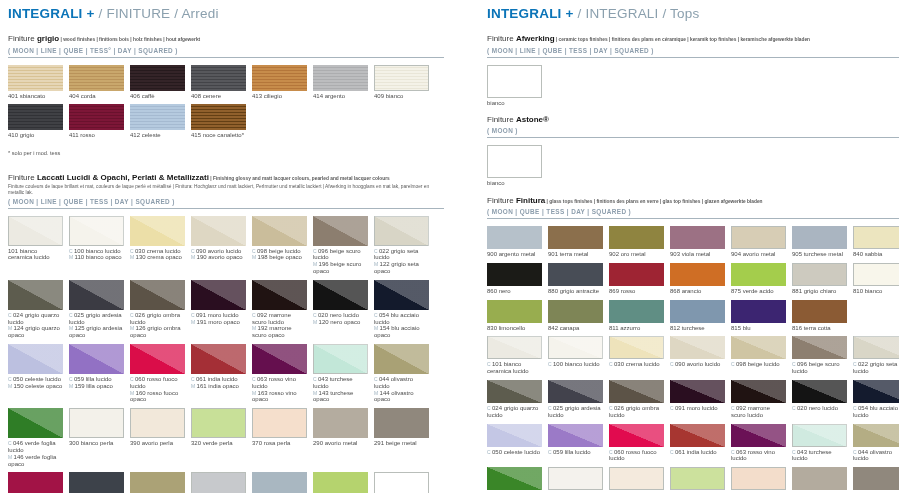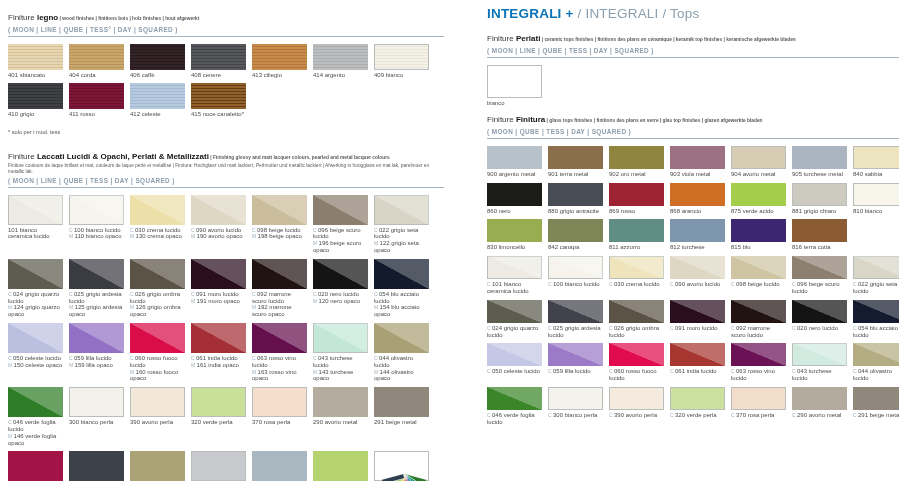--- a/index.html
+++ b/index.html
@@ -36,22 +36,23 @@
   .pfx{color:#9fb3c0;font-size:5px;}
   .foot{font-size:5.6px;color:#555;margin-top:11px;}
   .pad{visibility:hidden;}
   svg{display:block;}
 </style>
 </head>
 <body>
 
 <div class="page">
   <div class="panel" id="panel-left">
+      <div class="title"><span class="brand">INTEGRALI +</span><span class="rest"> / FINITURE / Arredi</span></div>
       <section class="sec sec-legno">
-        <div class="sec-head"><span class="pre">Finiture </span><b>legno</b><span class="tr">  |  wood finishes | finitions bois | holz finishes | hout afgewerkt</span></div>
+        <div class="sec-head"><span class="pre">Finiture </span><b>grigio</b><span class="tr">  |  wood finishes | finitions bois | holz finishes | hout afgewerkt</span></div>
         <div class="models">( MOON | LINE | QUBE | TESS° | DAY | SQUARED )</div>
         <hr class="rule">
         <div class="grid">
           <div class="sw">
             <div class="chip" style="background: repeating-linear-gradient(rgb(230, 214, 182) 0px, rgb(230, 214, 182) 2px, rgb(216, 194, 148) 2px, rgb(216, 194, 148) 3px);"></div>
             <div class="lbl">
               <div class="lline"><span>401 sbiancato</span></div>
             </div>
           </div>
           <div class="sw">
@@ -344,22 +345,35 @@
                 <rect x="-23" y="-2.4" width="23" height="4.8" fill="#2c3e50" stroke="#ffffff" stroke-width="0.6" transform="translate(30 25) rotate(-15)"></rect>
               </svg>
             </div>
           </div>
         </div>
       </section>
     </div>
   <div class="panel" id="panel-right">
       <div class="title"><span class="brand">INTEGRALI +</span><span class="rest"> / INTEGRALI / Tops</span></div>
       <section class="sec sec-ceramica">
-        <div class="sec-head"><span class="pre">Finiture </span><b>Perlati</b><span class="tr">  |  ceramic tops finishes | finitions des plans en céramique | keramik top finishes | keramische afgewerkte bladen</span></div>
+        <div class="sec-head"><span class="pre">Finiture </span><b>Afwerking</b><span class="tr">  |  ceramic tops finishes | finitions des plans en céramique | keramik top finishes | keramische afgewerkte bladen</span></div>
         <div class="models">( MOON | LINE | QUBE | TESS | DAY | SQUARED )</div>
+        <hr class="rule">
+        <div class="grid">
+          <div class="sw">
+            <div class="chip bordered" style="background: rgb(255, 255, 255);"></div>
+            <div class="lbl">
+              <div class="lline"><span>bianco</span></div>
+            </div>
+          </div>
+        </div>
+      </section>
+      <section class="sec sec-astone">
+        <div class="sec-head"><span class="pre">Finiture </span><b>Astone®</b></div>
+        <div class="models">( MOON )</div>
         <hr class="rule">
         <div class="grid">
           <div class="sw">
             <div class="chip bordered" style="background: rgb(255, 255, 255);"></div>
             <div class="lbl">
               <div class="lline"><span>bianco</span></div>
             </div>
           </div>
         </div>
       </section>

